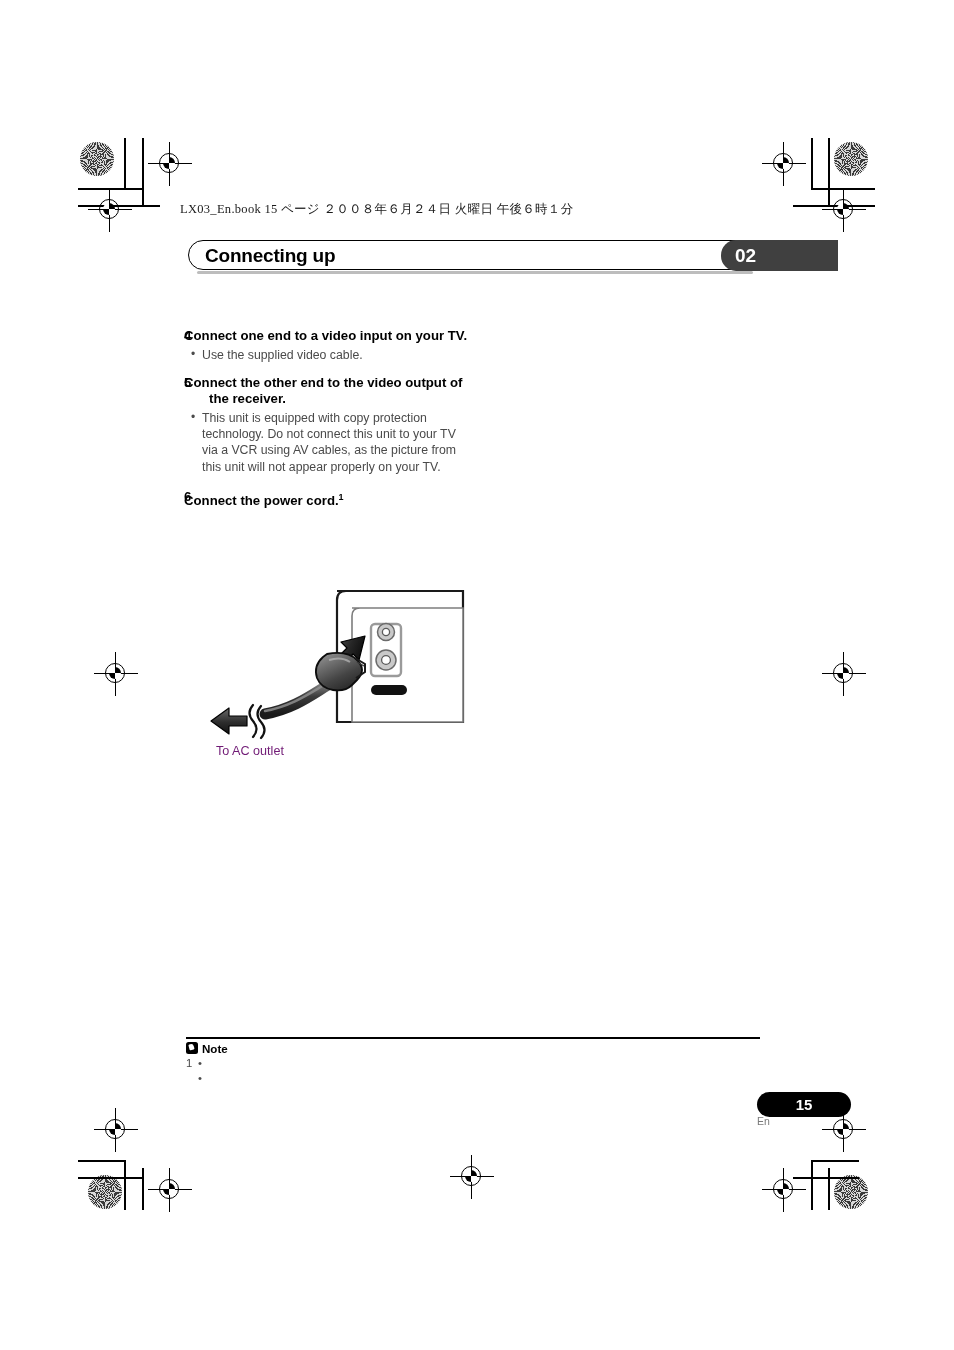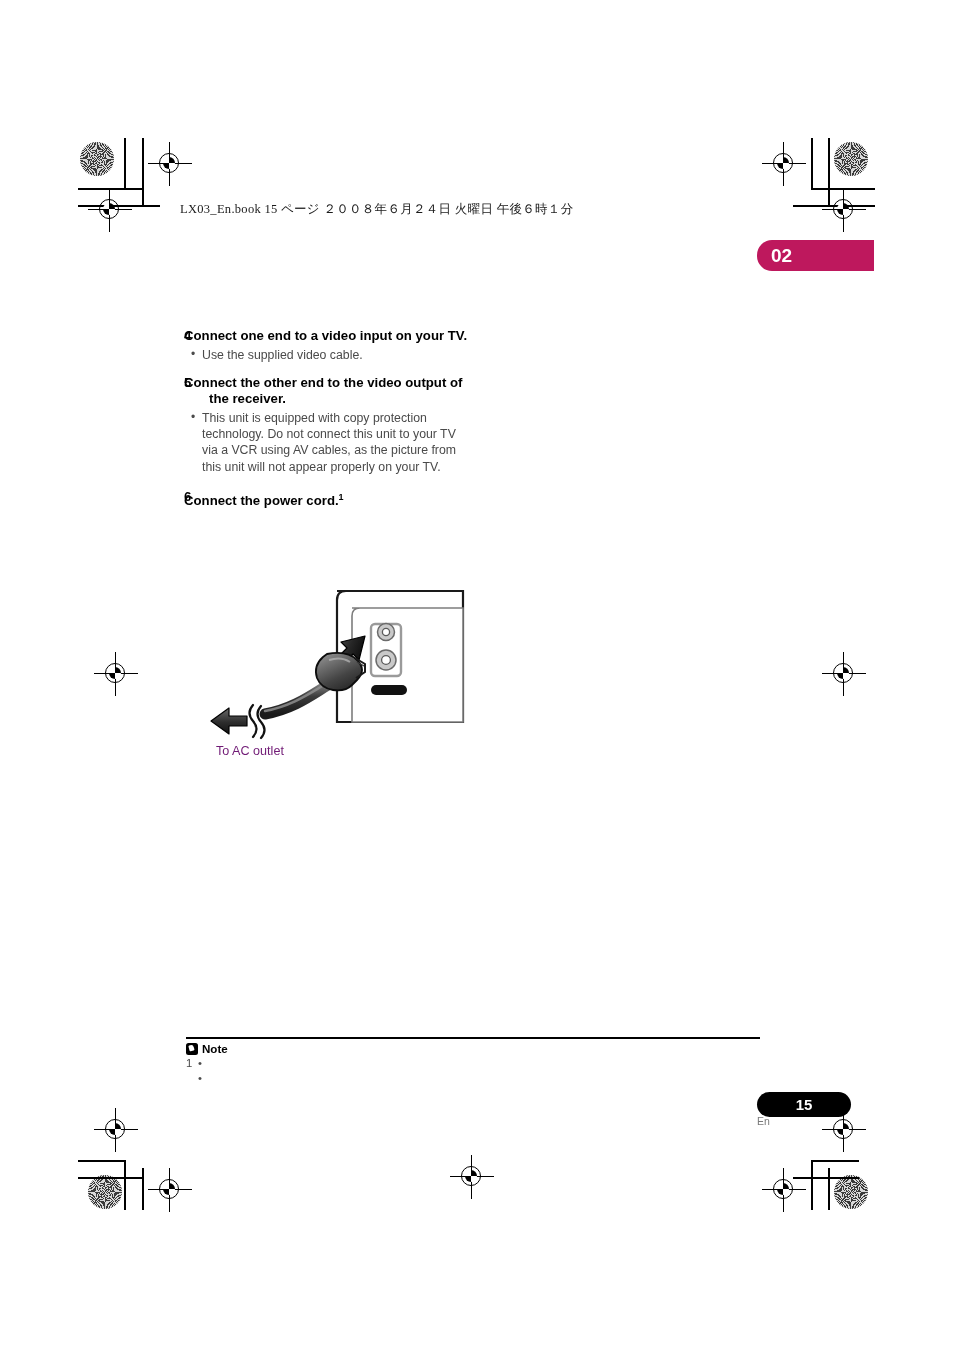--- a/index.html
+++ b/index.html
@@ -99,25 +99,25 @@
     position: absolute;
     left: 16px;
     top: 4px;
     font-size: 19px;
     font-weight: bold;
     color: #000;
     letter-spacing: -0.2px;
   }
   .chapnum {
     position: absolute;
-    left: 757px;
+    left: 721px;
     top: 240px;
     width: 117px;
     height: 31px;
-    background: #be185d;
+    background: #404040;
     border-radius: 15px 0 0 15px;
     color: #fff;
     font-size: 19px;
     font-weight: bold;
     line-height: 31px;
     padding-left: 14px;
     box-sizing: border-box;
   }
 
   
@@ -200,21 +200,21 @@
     top: 1037px;
     width: 574px;
     height: 2.2px;
     background: #000;
   }
   .note-head {
     position: absolute;
     left: 186px;
     top: 1042px;
     display: flex;
-    align-items: flex-end;
+    align-items: flex-start;
     gap: 4px;
   }
   .note-icon {
     width: 12px;
     height: 12px;
     background: #000;
     border-radius: 2.5px;
     position: relative;
     flex: 0 0 12px;
   }
@@ -375,20 +375,24 @@
     <div class="crosshair" style="left:450px; top:1155px;">
       <div class="hline"></div>
         <div class="vline"></div>
         <div class="ring"></div>
         <div class="pie"></div>
     </div>
   </div>
 
   <div class="bookline" style="left:180px; top:165px;">LX03_En.book  15 ページ  ２００８年６月２４日  火曜日  午後６時１分</div>
 
+  <div class="titlebar">
+    <div class="shadow"></div>
+    <div class="label">Connecting up</div>
+  </div>
   <div class="chapnum">02</div>
 
   <div class="col">
 
     <div class="step">
       <div class="step-head">
         <span class="step-num">4</span>
         <span class="step-title">Connect one end to a video input on your TV.</span>
       </div>
       <ul class="bullets">

